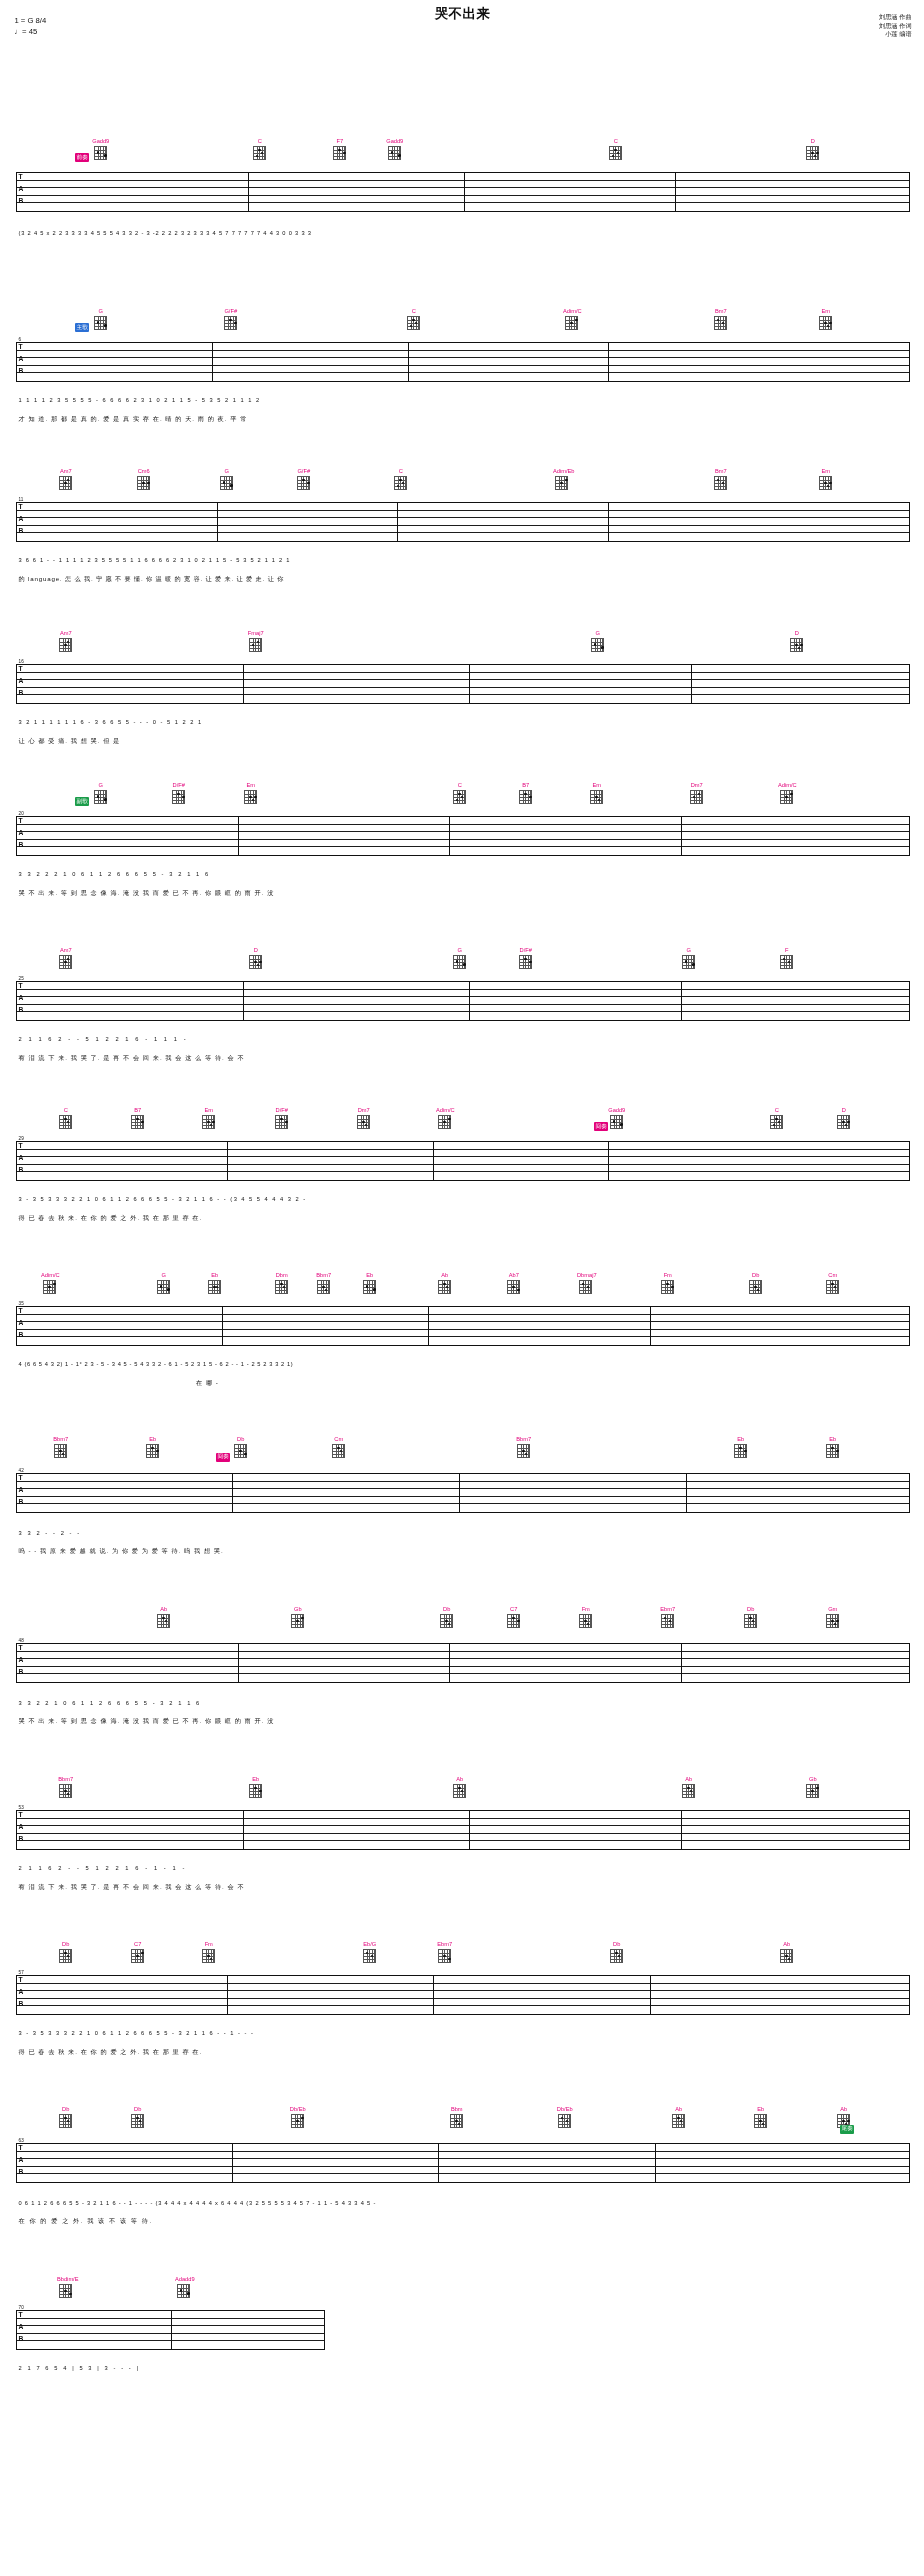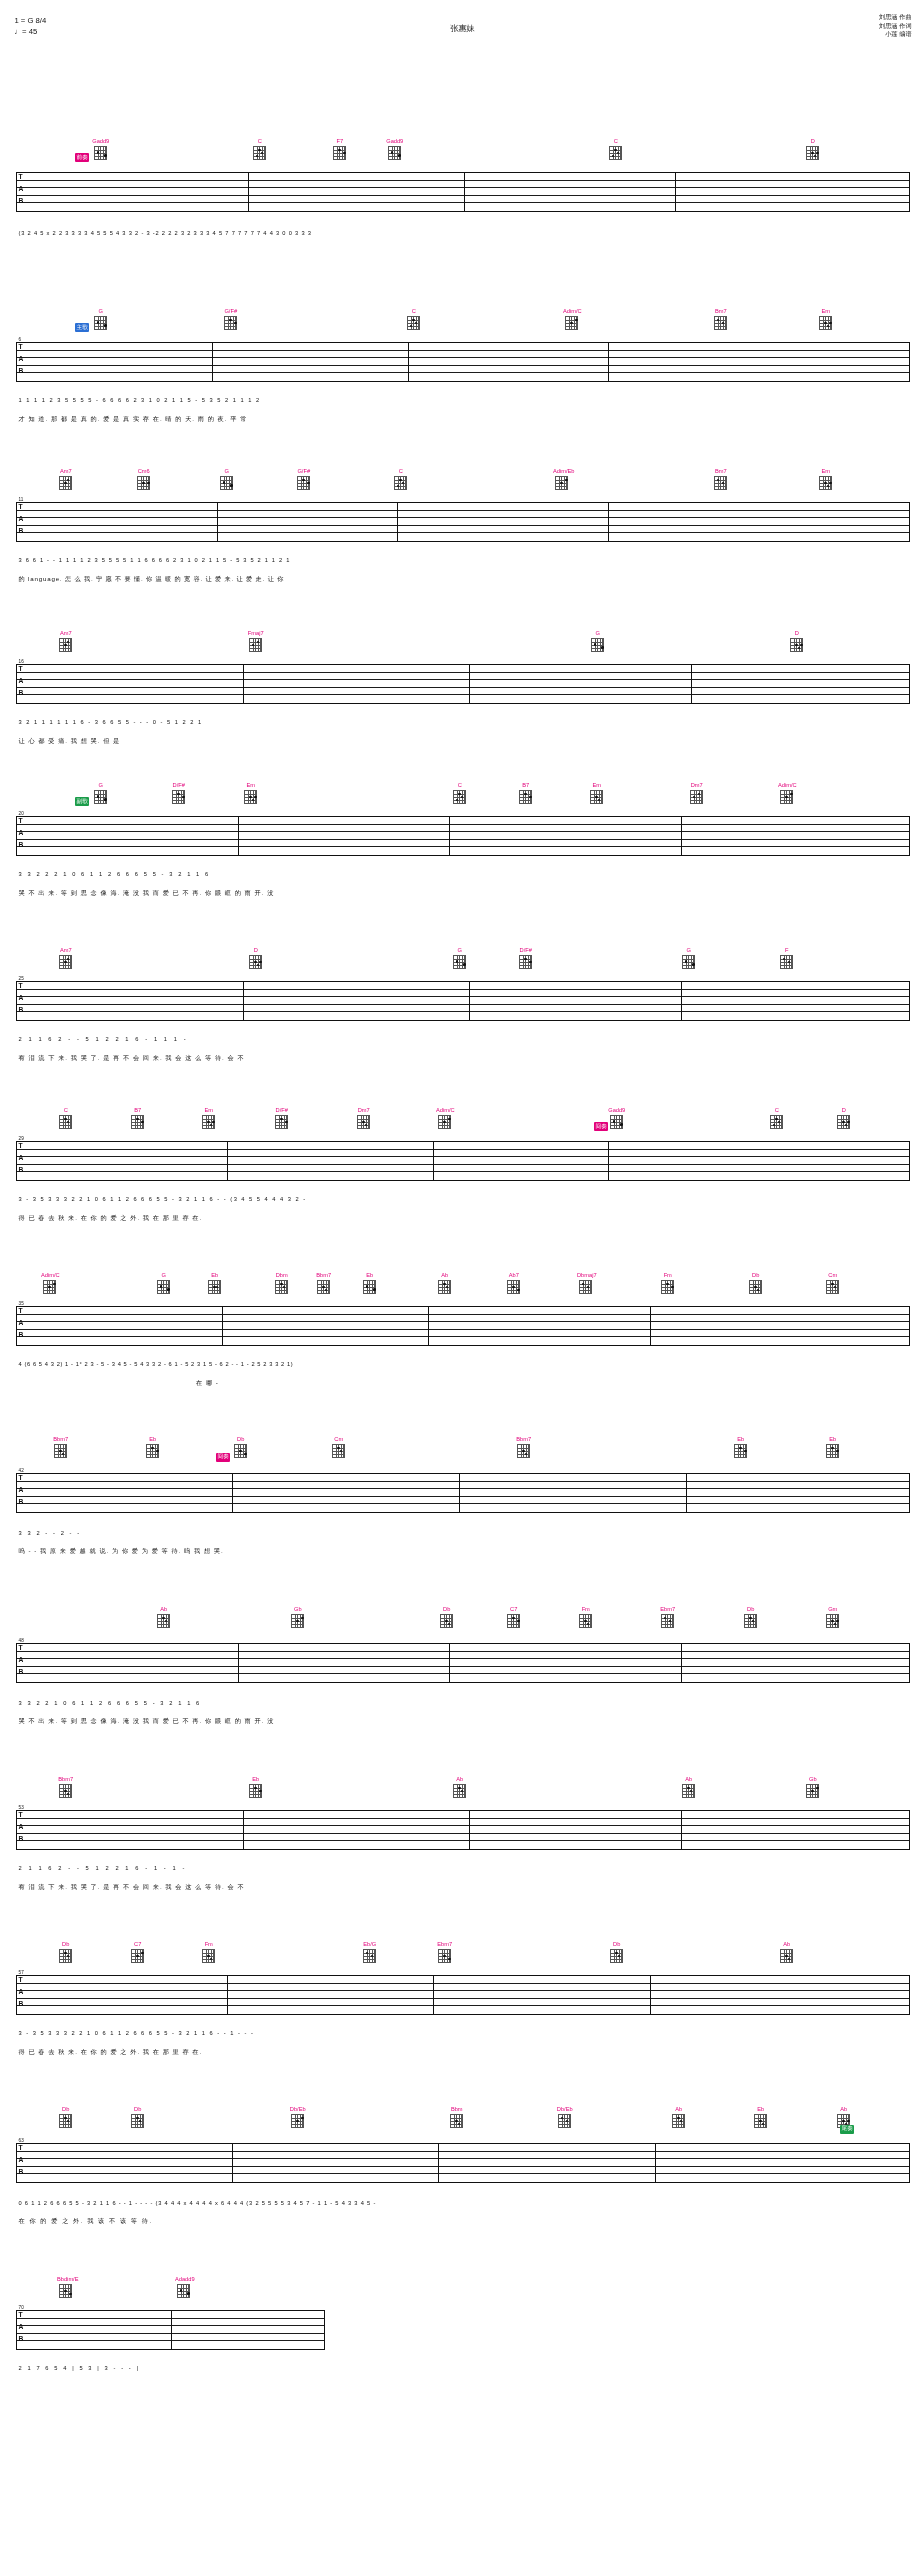--- a/index.html
+++ b/index.html
@@ -41,21 +41,21 @@
   .tn{position:absolute;font-size:5.7px;line-height:5.7px;color:#111;font-family:"Liberation Sans",sans-serif;}
   .lyric{position:absolute;font-size:6.2px;color:#111;white-space:nowrap;}
 </style>
 </head>
 <body>
 
 <div class="page">
 
   <div class="keyline">1 = G 8/4</div>
   <div class="tempo">♩= 45</div>
-  <div class="subtitle">张惠妹</div>
+  <div class="title">哭不出来</div>
   <div class="credits">
     <div>刘思涵 作曲</div>
     <div>刘思涵 作词</div>
     <div>小莲 编谱</div>
   </div>
 
   <div class="system" style="top:139px;height:155px;">
 
     <div class="chord" style="left:92px;top:0;">
       <div class="cname">Gadd9</div>

